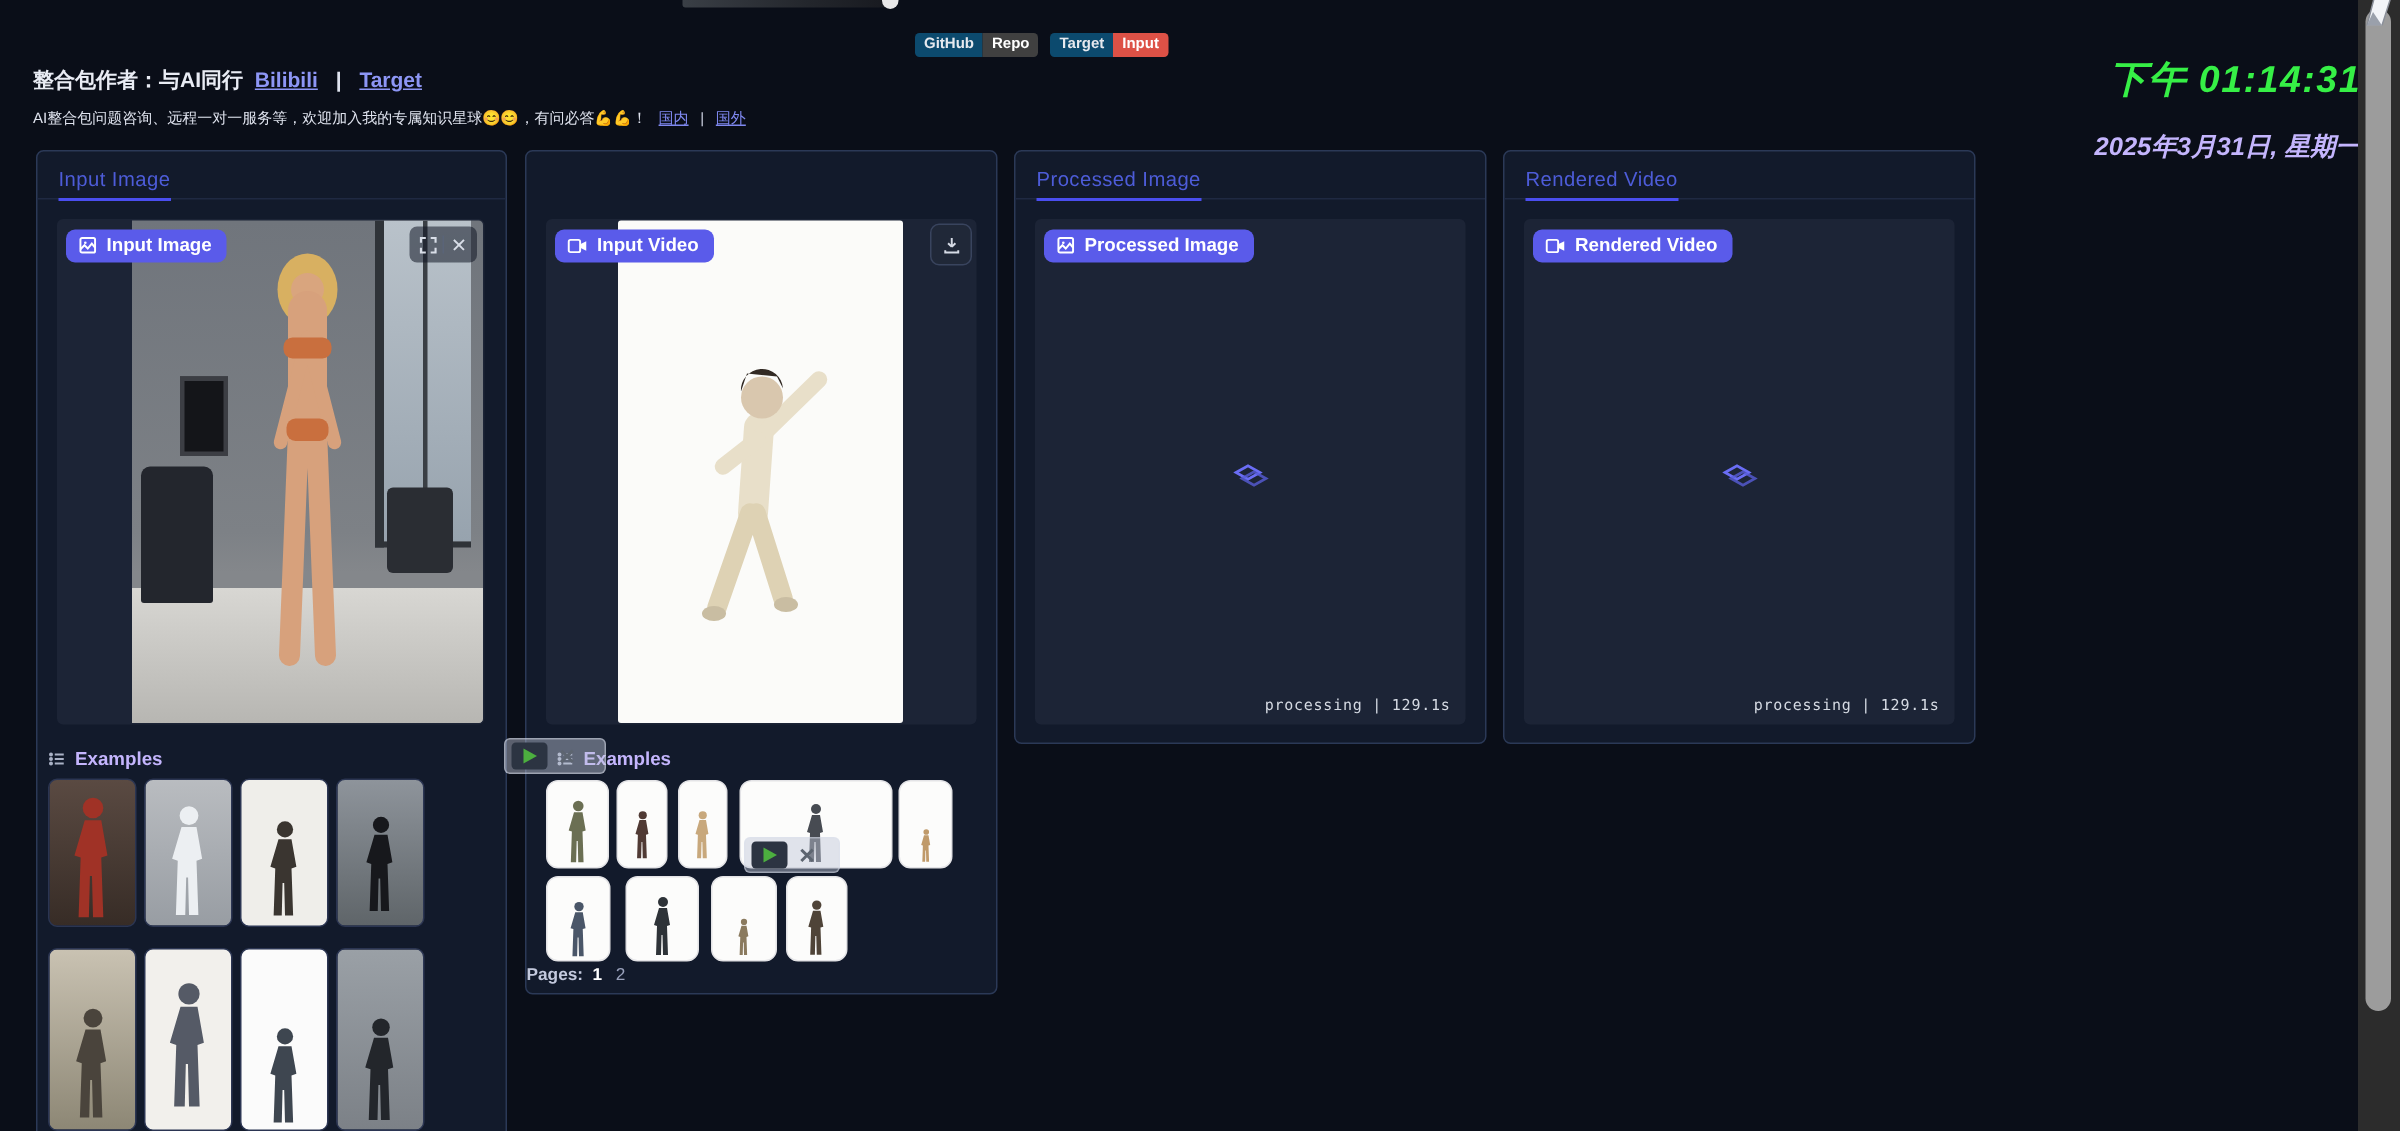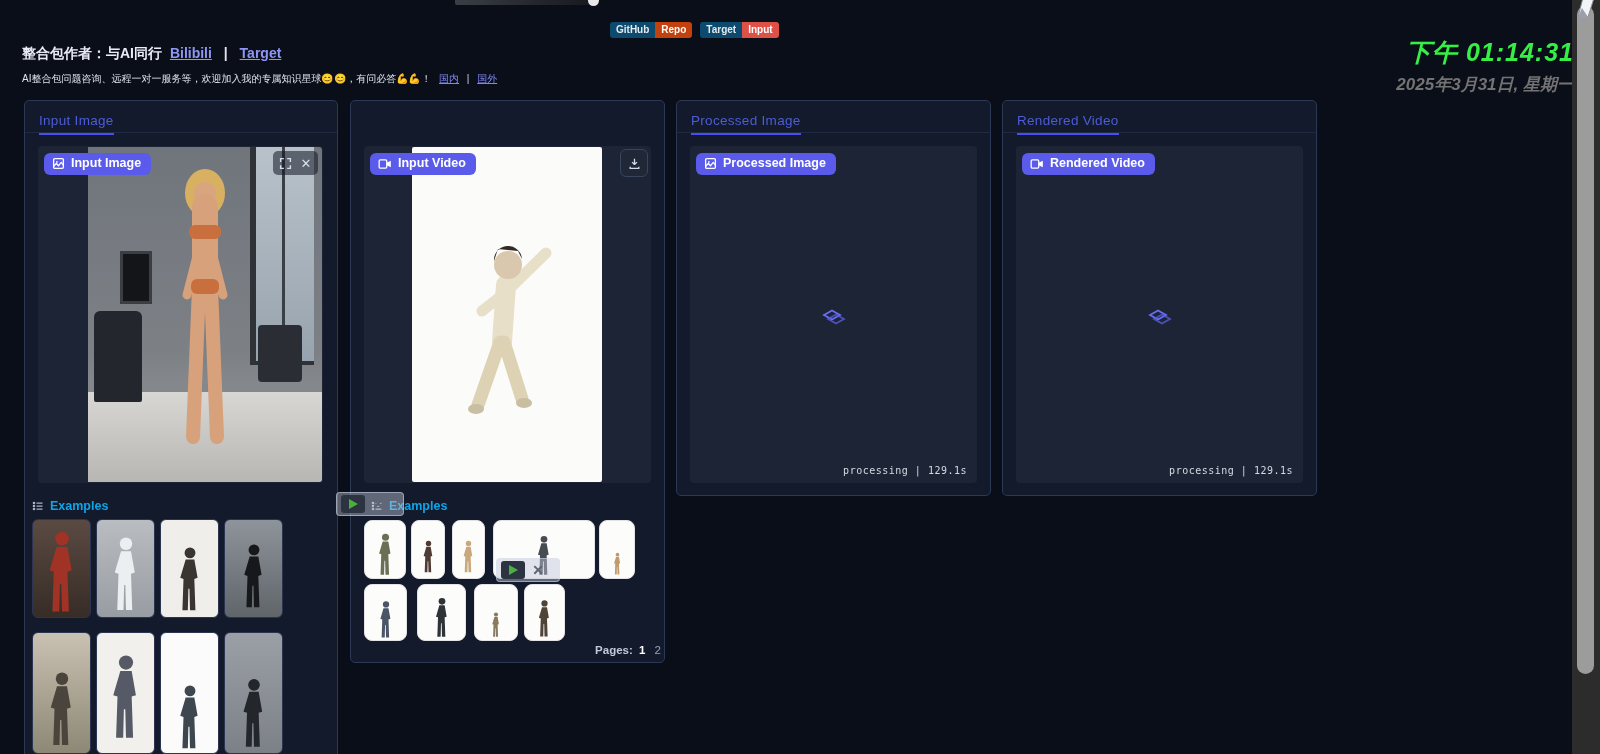--- a/index.html
+++ b/index.html
@@ -10,31 +10,31 @@
   }
   
   .top-remnant{position:absolute;top:0;left:455px;width:140px;height:5px;
     background:linear-gradient(90deg,#3a3f46,#23262c 60%,#17191f);border-radius:0 0 2px 2px}
   .top-remnant-dot{position:absolute;top:-5px;left:588px;width:11px;height:11px;border-radius:50%;background:#e8e8e8}
   .badge-row{position:absolute;top:22px;left:610px;display:flex;gap:8px}
   .badge{display:flex;text-decoration:none;font-size:10px;font-weight:bold;line-height:1;cursor:pointer}
   .badge .seg{padding:3px 6px}
   .badge .seg.l{background:#0c4a6e;color:#e6e9ee;border-radius:3px 0 0 3px}
   .badge .seg.r{color:#fff;border-radius:0 3px 3px 0}
-  .badge .seg.r.blue{background:#c2410c}
+  .badge .seg.r.blue{background:#404040}
   .badge .seg.r.red{background:#dd5146}
   .author-line{position:absolute;top:45px;left:22px;font-size:14px;font-weight:bold}
   .author-line a{color:#8d96f5;text-decoration:underline;margin:0 4px;cursor:pointer}
   .author-line .sep{color:#dfe3ee;margin:0 4px}
   .promo-line{position:absolute;top:72px;left:22px;font-size:10px;color:#dfe3ee}
   .promo-line a{color:#7f88f0;text-decoration:underline;margin:0 5px;cursor:pointer}
   .promo-line .sep{color:#c9cede}
   .clock{position:absolute;top:36px;right:26px;text-align:right;font-style:italic;z-index:5;white-space:nowrap}
   .clock .time{font-size:25px;font-weight:bold;color:#36ef46;letter-spacing:1px}
-  .clock .date{font-size:17px;font-weight:bold;color:#737373;margin-top:4px}
+  .clock .date{font-size:17px;font-weight:bold;color:#c4b5fd;margin-top:17px}
   
   .panel{position:absolute;background:#121a2b;border:1px solid #2b3957;border-radius:5px}
   .phead{padding:10px 14px 0;border-bottom:1px solid #1f2942;height:21px}
   .tab{display:inline-block;color:#4d5cd8;font-size:13.5px;letter-spacing:.3px;
        padding-bottom:5px;border-bottom:2px solid #4a4ef0;margin-bottom:-1px;cursor:pointer}
   .media{position:absolute;left:13px;top:45px;background:#1c2436;border-radius:4px}
   .chip{position:absolute;top:7px;left:6px;display:flex;align-items:center;gap:6px;z-index:3;
         background:#5a5bea;color:#fff;font-weight:bold;font-size:12.5px;
         padding:4px 10px 4px 8px;border-radius:6px;line-height:1.1;white-space:nowrap}
   .chip svg{display:block}
@@ -44,28 +44,28 @@
         color:#d9dee8;cursor:pointer;font-size:13px;line-height:1}
   .corner-div{width:1px;height:12px;background:#5a6478}
   .dl-btn{position:absolute;top:3px;right:3px;width:26px;height:26px;z-index:3;
         background:#202838;border:1px solid #39445e;border-radius:6px;
         display:flex;align-items:center;justify-content:center;cursor:pointer}
   .status{position:absolute;right:10px;bottom:7px;font-family:"DejaVu Sans Mono",monospace;
         font-size:10px;color:#d5dae3;letter-spacing:.5px}
   .spinner{position:absolute;left:50%;top:50%;transform:translate(-50%,-50%)}
   
   .ex-head{position:absolute;left:7px;display:flex;align-items:center;gap:6px;
-        font-size:12.5px;font-weight:bold;color:#0ea5e9}
+        font-size:12.5px;font-weight:bold;color:#c4b5fd}
   .ex-grid{position:absolute;left:7px;display:grid;grid-template-columns:repeat(4,59px);gap:14px 5px}
   .thumb{border:1px solid #2b3552;border-radius:6px;background:#0f1523;overflow:hidden;
         display:flex;align-items:flex-end;justify-content:center;cursor:pointer;position:relative}
   .thumb svg{display:block;margin:0 auto}
   .mthumb{position:absolute;background:#fcfcfb;border:1px solid #e3e3e6;border-radius:8px;
         display:flex;align-items:flex-end;justify-content:center;overflow:hidden;cursor:pointer}
-  .pages{position:absolute;left:0;right:0;text-align:right;font-size:11.5px;color:#c3c9dd;font-weight:bold}
+  .pages{position:absolute;left:0;right:0;text-align:left;font-size:11.5px;color:#c3c9dd;font-weight:bold}
   .pages .p1{color:#ffffff;margin:0 3px;cursor:pointer}
   .pages .p2{color:#9aa2bc;margin:0 3px;font-weight:normal;cursor:pointer}
   
   .gif-ctl{position:absolute;display:flex;align-items:center;gap:4px;z-index:6;
         background:rgba(190,198,214,.45);border:1px solid rgba(220,226,238,.5);
         border-radius:4px;padding:2px 4px}
   .gif-play{width:24px;height:18px;border-radius:3px;background:#2c3442;
         display:flex;align-items:center;justify-content:center;cursor:pointer}
   .gif-x{width:18px;height:18px;border-radius:3px;color:#5d6570;font-size:14px;font-weight:bold;
         display:flex;align-items:center;justify-content:center;cursor:pointer}

